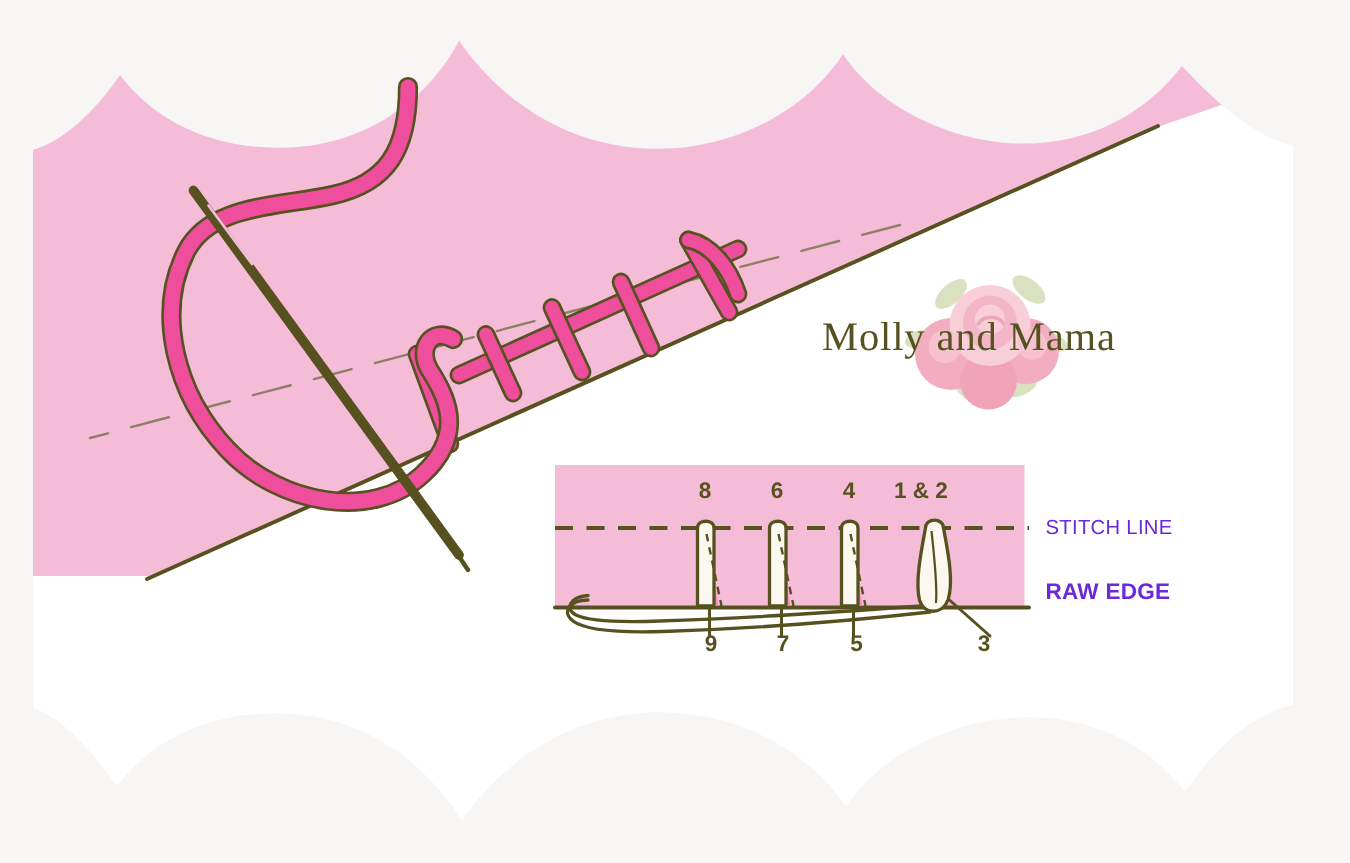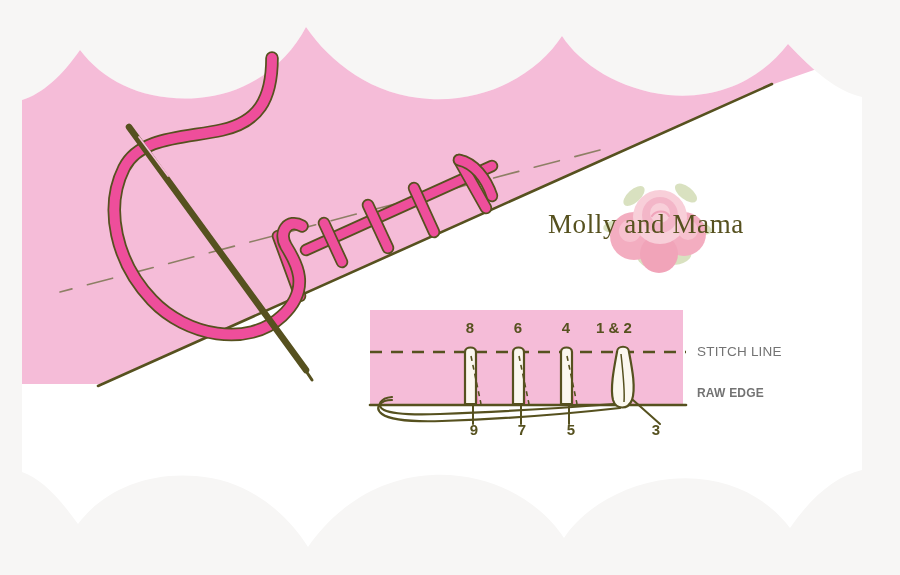--- a/index.html
+++ b/index.html
@@ -34,35 +34,35 @@
     width: 240px;
     font-family: "Liberation Serif", serif;
     font-size: 27px;
     letter-spacing: 0.6px;
     color: #56511f;
     white-space: nowrap;
     z-index: 5;
   }
   .lbl {
     position: absolute;
-    color: #737373;
+    color: #6d28d9;
     z-index: 6;
     white-space: nowrap;
   }
   .lbl-stitch-line {
     left: 697px;
     top: 344px;
     font-size: 13.5px;
     letter-spacing: 0.2px;
     font-weight: 400;
   }
   .lbl-raw-edge {
     left: 697px;
     top: 386px;
-    font-size: 12px;
+    font-size: 15px;
     letter-spacing: 0.2px;
     font-weight: 700;
   }
   .num {
     position: absolute;
     font-size: 15px;
     font-weight: 700;
     color: #56511f;
     z-index: 6;
     text-align: center;

